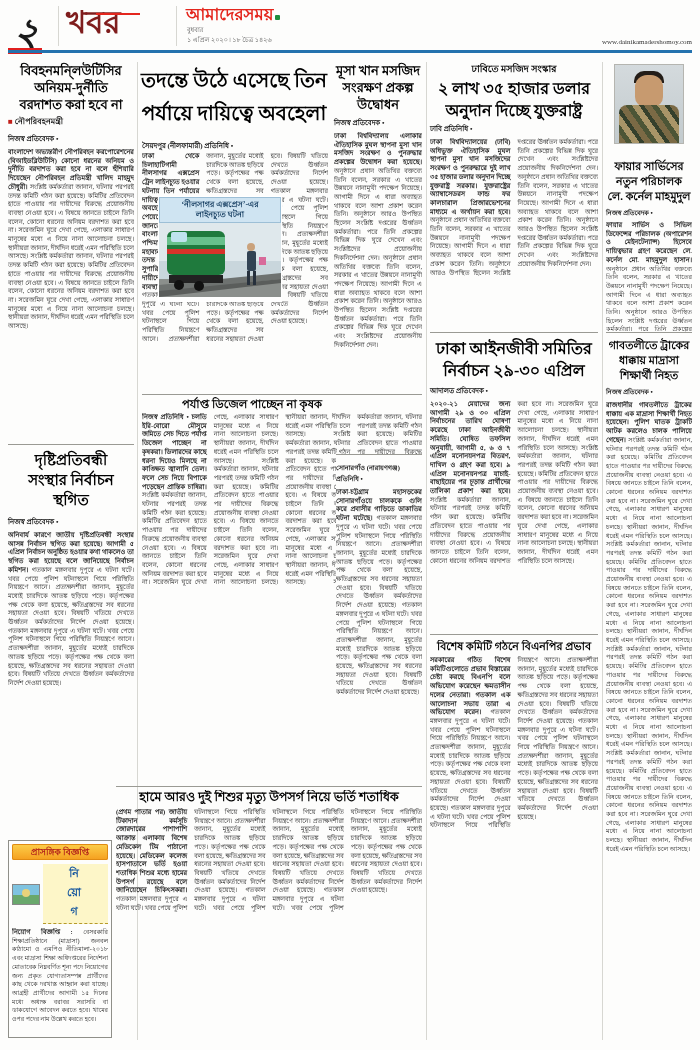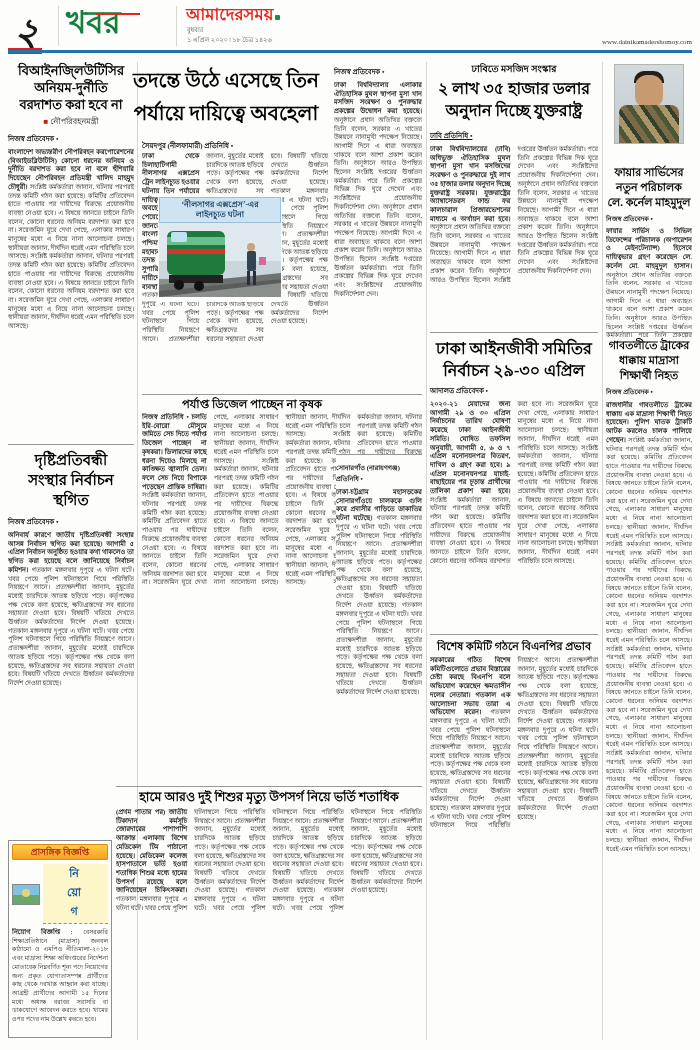--- a/index.html
+++ b/index.html
@@ -17,26 +17,26 @@
   .vrule{width:1px;background:#d7d7d2;}
   .hrule{height:1px;background:#9a9a94;}
   .caption{font-size:8px;font-weight:bold;color:#123a5e;text-align:center;line-height:10px;
            background:#cfe4f2;border:1px solid #9dbfd6;padding:2px 1px;}
   .ribbon{background:linear-gradient(180deg,#fcd04b,#f59e1e);color:#b3231a;font-weight:bold;
           font-size:9px;text-align:center;line-height:16px;border-radius:2px;
           box-shadow:inset 0 0 0 1px #e08a12;}
   .cat{color:#14559e;background:#fdf6c8;font-weight:bold;font-size:11px;letter-spacing:3px;
        text-align:center;border-bottom:1px dashed #b59a2a;padding:1px 17px;}
   .pagenum{font-style:italic;font-weight:bold;font-size:38px;color:#1a1a1a;transform:skewX(-8deg);}
-  .section{font-weight:900;font-size:31px;color:#15803d;line-height:34px;font-family:"Liberation Serif",serif;}
+  .section{font-weight:900;font-size:31px;color:#7f1d1d;line-height:34px;font-family:"Liberation Serif",serif;}
   .logo{font-weight:900;font-size:16.5px;color:#e4261d;line-height:17px;}
   .logo .gdot{display:inline-block;width:5px;height:5px;background:#1e8e3e;border-radius:1px;margin-left:2px;}
   .meta{font-size:6.5px;color:#555;line-height:8.5px;}
   .site{font-size:7px;color:#333;}
-  .tag{font-size:8px;font-weight:normal;color:#111;text-align:center;}
+  .tag{font-size:8px;font-weight:bold;color:#111;text-align:left;}
   .tag .sq{color:#c21f1a;}
   .photo-portrait{width:68px;height:78px;margin:0 auto;position:relative;background:linear-gradient(180deg,#d4dadd 0%,#c2cacd 100%);border:1px solid #b5b5b0;overflow:hidden;}
   .photo-portrait .head{position:absolute;left:20px;top:10px;width:28px;height:32px;background:#c79a6f;border-radius:12px 12px 10px 10px;}
   .photo-portrait .hair{position:absolute;left:19px;top:6px;width:30px;height:12px;background:#241d18;border-radius:10px 10px 0 0;}
   .photo-portrait .body{position:absolute;left:4px;top:40px;width:60px;height:38px;
       background:repeating-linear-gradient(55deg,#7b6a45 0 6px,#4c5536 6px 11px,#a99568 11px 17px,#35402c 17px 21px);border-radius:8px 8px 0 0;}
 </style>
 </head>
 <body>
 
@@ -55,21 +55,21 @@
 <div class="abs site" style="right:8px;top:38px;text-align:right;">www.dainikamadershomoy.com</div>
 <div class="abs" style="left:8px;top:48px;width:34px;height:6px;background:#e01f1f;"></div>
 <div class="abs" style="left:8px;top:50px;width:684px;height:3px;background:#2472ae;"></div>
 
 <div class="abs vrule" style="left:137px;top:62px;height:978px;"></div>
 <div class="abs vrule" style="left:426px;top:62px;height:978px;"></div>
 <div class="abs vrule" style="left:602px;top:62px;height:978px;"></div>
 
 <div class="abs" style="left:8px;top:62px;width:126px;">
   <div class="hl" style="font-size:13px;line-height:17px;">
-    <div>বিআইনজ্লিউটিসির</div>
+    <div>বিবহনমন্লিউটিসির</div>
     <div>অনিয়ম-দুর্নীতি</div>
     <div>বরদাশত করা হবে না</div>
   </div>
   <div class="tag" style="margin-top:2px;">
     <span class="sq">■</span>
     <span>নৌপরিবহনমন্ত্রী</span>
   </div>
   <div class="by" style="margin-top:5px;">নিজস্ব প্রতিবেদক •</div>
   <div class="small" style="margin-top:3px;height:292px;">
     <b>বাংলাদেশ অভ্যন্তরীণ নৌপরিবহন করপোরেশনের (বিআইডব্লিউটিসি) কোনো ধরনের অনিয়ম ও দুর্নীতি বরদাশত করা হবে না বলে হুঁশিয়ারি দিয়েছেন নৌপরিবহন প্রতিমন্ত্রী খালিদ মাহমুদ চৌধুরী। </b>
@@ -99,21 +99,21 @@
     </div>
     <div class="cat" style="flex:1;">নি য়ো গ</div>
   </div>
   <div class="small" style="margin-top:4px;height:140px;font-size:6.2px;">
     <b>নিয়োগ বিজ্ঞপ্তি : </b>
     <span>বেসরকারি শিক্ষাপ্রতিষ্ঠানে (মাদ্রাসা) জনবল কাঠামো ও এমপিও নীতিমালা-২০১৮ এবং মাদ্রাসা শিক্ষা অধিদপ্তরের নির্দেশনা মোতাবেক নিম্নবর্ণিত শূন্য পদে নিয়োগের জন্য প্রকৃত যোগ্যতাসম্পন্ন প্রার্থীদের কাছ থেকে দরখাস্ত আহ্বান করা যাচ্ছে। আগ্রহী প্রার্থীদের আগামী ১৫ দিনের মধ্যে অধ্যক্ষ বরাবর সরাসরি বা ডাকযোগে আবেদন করতে হবে। খামের ওপর পদের নাম উল্লেখ করতে হবে।</span>
   </div>
   <div style="font-size:5.5px;color:#444;">আইপি-২০৪/১৮৭২</div>
 </div>
 
-<div class="abs hl" style="left:132px;top:64px;width:188px;font-size:20px;line-height:33px;">
+<div class="abs hl" style="left:140px;top:64px;width:188px;font-size:20px;line-height:33px;">
   <div>তদন্তে উঠে এসেছে তিন</div>
   <div>পর্যায়ে দায়িত্বে অবহেলা</div>
 </div>
 <div class="abs by" style="left:142px;top:140px;">সৈয়দপুর (নীলফামারী) প্রতিনিধি •</div>
 <div class="abs small c3" style="left:142px;top:152px;width:186px;height:238px;">
   <b>ঢাকা থেকে চিলাহাটিগামী নীলসাগর এক্সপ্রেস ট্রেন লাইনচ্যুত হওয়ার ঘটনায় তিন পর্যায়ের দায়িত্বপ্রাপ্তদের অবহেলার প্রমাণ পেয়েছে তদন্ত কমিটি। জানতে চাইলে বাংলাদেশ রেলওয়ের পশ্চিমাঞ্চলের মহাব্যবস্থাপক বলেন, তদন্ত প্রতিবেদনের সুপারিশ অনুযায়ী দায়ীদের বিরুদ্ধে ব্যবস্থা নেওয়া হবে। </b>
   <span>গতকাল মঙ্গলবার দুপুরে এ ঘটনা ঘটে। খবর পেয়ে পুলিশ ঘটনাস্থলে গিয়ে পরিস্থিতি নিয়ন্ত্রণে আনে। প্রত্যক্ষদর্শীরা জানান, মুহূর্তের মধ্যেই চারদিকে আতঙ্ক ছড়িয়ে পড়ে। কর্তৃপক্ষের পক্ষ থেকে বলা হয়েছে, ক্ষতিগ্রস্তদের সব ধরনের সহায়তা দেওয়া হবে। বিষয়টি খতিয়ে দেখতে ঊর্ধ্বতন কর্মকর্তাদের নির্দেশ দেওয়া হয়েছে। গতকাল মঙ্গলবার দুপুরে এ ঘটনা ঘটে। খবর পেয়ে পুলিশ ঘটনাস্থলে গিয়ে পরিস্থিতি নিয়ন্ত্রণে আনে। প্রত্যক্ষদর্শীরা জানান, মুহূর্তের মধ্যেই চারদিকে আতঙ্ক ছড়িয়ে পড়ে। কর্তৃপক্ষের পক্ষ থেকে বলা হয়েছে, ক্ষতিগ্রস্তদের সব ধরনের সহায়তা দেওয়া হবে। বিষয়টি খতিয়ে দেখতে ঊর্ধ্বতন কর্মকর্তাদের নির্দেশ দেওয়া হয়েছে। গতকাল মঙ্গলবার দুপুরে এ ঘটনা ঘটে। খবর পেয়ে পুলিশ ঘটনাস্থলে গিয়ে পরিস্থিতি নিয়ন্ত্রণে আনে। প্রত্যক্ষদর্শীরা জানান, মুহূর্তের মধ্যেই চারদিকে আতঙ্ক ছড়িয়ে পড়ে। কর্তৃপক্ষের পক্ষ থেকে বলা হয়েছে, ক্ষতিগ্রস্তদের সব ধরনের সহায়তা দেওয়া হবে। বিষয়টি খতিয়ে দেখতে ঊর্ধ্বতন কর্মকর্তাদের নির্দেশ দেওয়া হয়েছে।</span>
 </div>
 
 <div class="abs" style="left:158px;top:196px;width:124px;height:106px;background:#fff;padding:1px;">
@@ -136,20 +136,25 @@
     <circle cx="40" cy="63" r="5" fill="#111"></circle>
     <rect x="88" y="28" width="9" height="20" rx="2" fill="#324354"></rect>
     <circle cx="92" cy="24" r="4" fill="#caa27c"></circle>
     <rect x="88" y="48" width="3" height="14" fill="#26303c"></rect>
     <rect x="94" y="48" width="3" height="14" fill="#26303c"></rect>
     <rect x="100" y="34" width="7" height="8" fill="#d86a9a"></rect>
   </svg>
 </div>
 
 <div class="abs" style="left:334px;top:62px;width:88px;">
+  <div class="hl" style="font-size:13px;line-height:17px;">
+    <div>মূসা খান মসজিদ</div>
+    <div>সংরক্ষণ প্রকল্প</div>
+    <div>উদ্বোধন</div>
+  </div>
   <div class="by" style="margin-top:4px;">নিজস্ব প্রতিবেদক •</div>
   <div class="small" style="margin-top:3px;height:258px;">
     <b>ঢাকা বিশ্ববিদ্যালয় এলাকার ঐতিহাসিক মুঘল স্থাপনা মুসা খান মসজিদ সংরক্ষণ ও পুনরুদ্ধার প্রকল্পের উদ্বোধন করা হয়েছে। </b>
     <span>অনুষ্ঠানে প্রধান অতিথির বক্তব্যে তিনি বলেন, সরকার এ খাতের উন্নয়নে নানামুখী পদক্ষেপ নিয়েছে। আগামী দিনে এ ধারা অব্যাহত থাকবে বলে আশা প্রকাশ করেন তিনি। অনুষ্ঠানে আরও উপস্থিত ছিলেন সংশ্লিষ্ট দপ্তরের ঊর্ধ্বতন কর্মকর্তারা। পরে তিনি প্রকল্পের বিভিন্ন দিক ঘুরে দেখেন এবং সংশ্লিষ্টদের প্রয়োজনীয় দিকনির্দেশনা দেন। অনুষ্ঠানে প্রধান অতিথির বক্তব্যে তিনি বলেন, সরকার এ খাতের উন্নয়নে নানামুখী পদক্ষেপ নিয়েছে। আগামী দিনে এ ধারা অব্যাহত থাকবে বলে আশা প্রকাশ করেন তিনি। অনুষ্ঠানে আরও উপস্থিত ছিলেন সংশ্লিষ্ট দপ্তরের ঊর্ধ্বতন কর্মকর্তারা। পরে তিনি প্রকল্পের বিভিন্ন দিক ঘুরে দেখেন এবং সংশ্লিষ্টদের প্রয়োজনীয় দিকনির্দেশনা দেন।</span>
   </div>
 </div>
 
 <div class="abs hrule" style="left:142px;top:394px;width:280px;"></div>
 <div class="abs hl" style="left:152px;top:398px;width:200px;font-size:11.5px;line-height:13px;white-space:nowrap;">পর্যাপ্ত ডিজেল পাচ্ছেন না কৃষক</div>
 <div class="abs small c4" style="left:142px;top:413px;width:280px;height:369px;">
@@ -165,21 +170,21 @@
     <span>গতকাল মঙ্গলবার দুপুরে এ ঘটনা ঘটে। খবর পেয়ে পুলিশ ঘটনাস্থলে গিয়ে পরিস্থিতি নিয়ন্ত্রণে আনে। প্রত্যক্ষদর্শীরা জানান, মুহূর্তের মধ্যেই চারদিকে আতঙ্ক ছড়িয়ে পড়ে। কর্তৃপক্ষের পক্ষ থেকে বলা হয়েছে, ক্ষতিগ্রস্তদের সব ধরনের সহায়তা দেওয়া হবে। বিষয়টি খতিয়ে দেখতে ঊর্ধ্বতন কর্মকর্তাদের নির্দেশ দেওয়া হয়েছে। গতকাল মঙ্গলবার দুপুরে এ ঘটনা ঘটে। খবর পেয়ে পুলিশ ঘটনাস্থলে গিয়ে পরিস্থিতি নিয়ন্ত্রণে আনে। প্রত্যক্ষদর্শীরা জানান, মুহূর্তের মধ্যেই চারদিকে আতঙ্ক ছড়িয়ে পড়ে। কর্তৃপক্ষের পক্ষ থেকে বলা হয়েছে, ক্ষতিগ্রস্তদের সব ধরনের সহায়তা দেওয়া হবে। বিষয়টি খতিয়ে দেখতে ঊর্ধ্বতন কর্মকর্তাদের নির্দেশ দেওয়া হয়েছে।</span>
   </div>
 </div>
 
 <div class="abs" style="left:430px;top:62px;width:168px;">
   <div class="kicker">ঢাবিতে মসজিদ সংস্কার</div>
   <div class="hl" style="font-size:16px;line-height:22px;margin-top:1px;">
     <div>২ লাখ ৩৫ হাজার ডলার</div>
     <div>অনুদান দিচ্ছে যুক্তরাষ্ট্র</div>
   </div>
-  <div class="by" style="margin-top:8px;text-decoration:underline;">ঢাবি প্রতিনিধি •</div>
+  <div class="by" style="margin-top:1px;">ঢাবি প্রতিনিধি •</div>
   <div class="small c2" style="margin-top:3px;height:188px;">
     <b>ঢাকা বিশ্ববিদ্যালয়ের (ঢাবি) অধিভুক্ত ঐতিহাসিক মুঘল স্থাপনা মুসা খান মসজিদের সংরক্ষণ ও পুনরুদ্ধারে দুই লাখ ৩৫ হাজার ডলার অনুদান দিচ্ছে যুক্তরাষ্ট্র সরকার। যুক্তরাষ্ট্রের অ্যাম্বাসেডরস ফান্ড ফর কালচারাল প্রিজারভেশনের মাধ্যমে এ অর্থায়ন করা হবে। </b>
     <span>অনুষ্ঠানে প্রধান অতিথির বক্তব্যে তিনি বলেন, সরকার এ খাতের উন্নয়নে নানামুখী পদক্ষেপ নিয়েছে। আগামী দিনে এ ধারা অব্যাহত থাকবে বলে আশা প্রকাশ করেন তিনি। অনুষ্ঠানে আরও উপস্থিত ছিলেন সংশ্লিষ্ট দপ্তরের ঊর্ধ্বতন কর্মকর্তারা। পরে তিনি প্রকল্পের বিভিন্ন দিক ঘুরে দেখেন এবং সংশ্লিষ্টদের প্রয়োজনীয় দিকনির্দেশনা দেন। অনুষ্ঠানে প্রধান অতিথির বক্তব্যে তিনি বলেন, সরকার এ খাতের উন্নয়নে নানামুখী পদক্ষেপ নিয়েছে। আগামী দিনে এ ধারা অব্যাহত থাকবে বলে আশা প্রকাশ করেন তিনি। অনুষ্ঠানে আরও উপস্থিত ছিলেন সংশ্লিষ্ট দপ্তরের ঊর্ধ্বতন কর্মকর্তারা। পরে তিনি প্রকল্পের বিভিন্ন দিক ঘুরে দেখেন এবং সংশ্লিষ্টদের প্রয়োজনীয় দিকনির্দেশনা দেন।</span>
   </div>
 </div>
 
 <div class="abs hrule" style="left:430px;top:332px;width:168px;"></div>
 <div class="abs" style="left:430px;top:338px;width:168px;">
   <div class="hl" style="font-size:16px;line-height:22px;text-align:center;">
     <div>ঢাকা আইনজীবী সমিতির</div>
@@ -198,21 +203,21 @@
   <b>সরকারের গঠিত বিশেষ কমিটিগুলোতে প্রভাব বিস্তারের চেষ্টা করছে বিএনপি বলে অভিযোগ করেছেন ক্ষমতাসীন দলের নেতারা। গতকাল এক আলোচনা সভায় তারা এ অভিযোগ করেন। </b>
   <span>গতকাল মঙ্গলবার দুপুরে এ ঘটনা ঘটে। খবর পেয়ে পুলিশ ঘটনাস্থলে গিয়ে পরিস্থিতি নিয়ন্ত্রণে আনে। প্রত্যক্ষদর্শীরা জানান, মুহূর্তের মধ্যেই চারদিকে আতঙ্ক ছড়িয়ে পড়ে। কর্তৃপক্ষের পক্ষ থেকে বলা হয়েছে, ক্ষতিগ্রস্তদের সব ধরনের সহায়তা দেওয়া হবে। বিষয়টি খতিয়ে দেখতে ঊর্ধ্বতন কর্মকর্তাদের নির্দেশ দেওয়া হয়েছে। গতকাল মঙ্গলবার দুপুরে এ ঘটনা ঘটে। খবর পেয়ে পুলিশ ঘটনাস্থলে গিয়ে পরিস্থিতি নিয়ন্ত্রণে আনে। প্রত্যক্ষদর্শীরা জানান, মুহূর্তের মধ্যেই চারদিকে আতঙ্ক ছড়িয়ে পড়ে। কর্তৃপক্ষের পক্ষ থেকে বলা হয়েছে, ক্ষতিগ্রস্তদের সব ধরনের সহায়তা দেওয়া হবে। বিষয়টি খতিয়ে দেখতে ঊর্ধ্বতন কর্মকর্তাদের নির্দেশ দেওয়া হয়েছে। গতকাল মঙ্গলবার দুপুরে এ ঘটনা ঘটে। খবর পেয়ে পুলিশ ঘটনাস্থলে গিয়ে পরিস্থিতি নিয়ন্ত্রণে আনে। প্রত্যক্ষদর্শীরা জানান, মুহূর্তের মধ্যেই চারদিকে আতঙ্ক ছড়িয়ে পড়ে। কর্তৃপক্ষের পক্ষ থেকে বলা হয়েছে, ক্ষতিগ্রস্তদের সব ধরনের সহায়তা দেওয়া হবে। বিষয়টি খতিয়ে দেখতে ঊর্ধ্বতন কর্মকর্তাদের নির্দেশ দেওয়া হয়েছে।</span>
 </div>
 
 <div class="abs" style="left:606px;top:64px;width:86px;">
   <div class="photo-portrait">
     <div class="hair"></div>
     <div class="head"></div>
     <div class="body"></div>
   </div>
-  <div class="hl" style="font-size:11px;line-height:15px;margin-top:21px;">
+  <div class="hl" style="font-size:11px;line-height:15px;margin-top:15px;">
     <div>ফায়ার সার্ভিসের</div>
     <div>নতুন পরিচালক</div>
     <div>লে. কর্নেল মাহমুদুল</div>
   </div>
   <div class="by" style="margin-top:4px;font-size:6.5px;">নিজস্ব প্রতিবেদক •</div>
   <div class="small" style="margin-top:2px;height:112px;font-size:6.3px;">
     <b>ফায়ার সার্ভিস ও সিভিল ডিফেন্সের পরিচালক (অপারেশন ও মেইনটেন্যান্স) হিসেবে দায়িত্বভার গ্রহণ করেছেন লে. কর্নেল মো. মাহমুদুল হাসান। </b>
     <span>অনুষ্ঠানে প্রধান অতিথির বক্তব্যে তিনি বলেন, সরকার এ খাতের উন্নয়নে নানামুখী পদক্ষেপ নিয়েছে। আগামী দিনে এ ধারা অব্যাহত থাকবে বলে আশা প্রকাশ করেন তিনি। অনুষ্ঠানে আরও উপস্থিত ছিলেন সংশ্লিষ্ট দপ্তরের ঊর্ধ্বতন কর্মকর্তারা। পরে তিনি প্রকল্পের বিভিন্ন দিক ঘুরে দেখেন এবং সংশ্লিষ্টদের প্রয়োজনীয় দিকনির্দেশনা দেন।</span>
   </div>
 </div>

